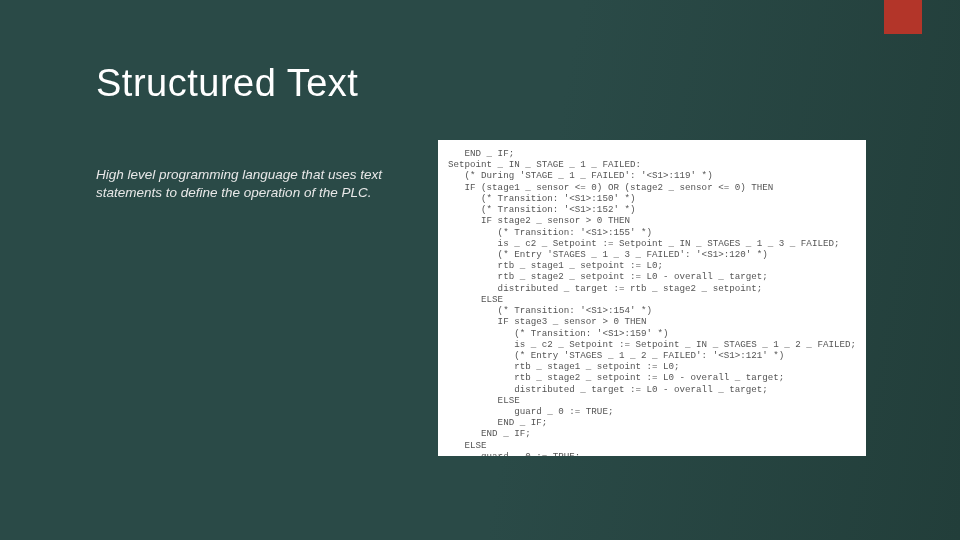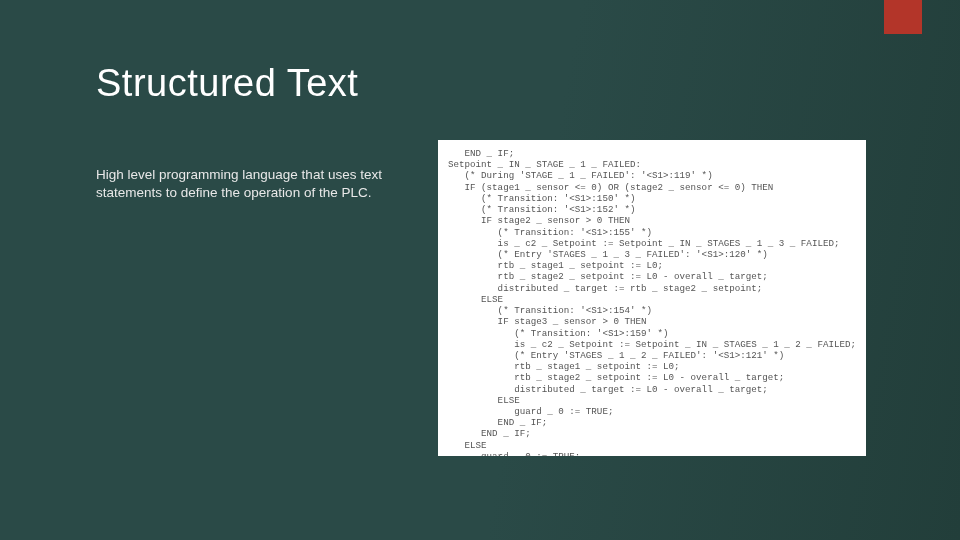--- a/index.html
+++ b/index.html
@@ -1,20 +1,20 @@
 <!DOCTYPE html>
 <html><head>
 <meta charset="utf-8">
 <style>
   html,body{margin:0;padding:0;width:960px;height:540px;font-family:Arial,Helvetica,sans-serif;overflow:hidden;}
   .slide{position:relative;width:960px;height:540px;background:linear-gradient(100deg,#2a4a47 0%,#2a4a47 55%,#223e3a 100%);}
   .accent{position:absolute;top:0;right:38px;width:38px;height:34px;background:#b33529;}
   .title{position:absolute;left:96px;top:62px;color:#fff;font-size:38px;font-weight:400;letter-spacing:.5px;}
   .body-text{position:absolute;left:96px;color:#e8e8e8;font-size:13.5px;line-height:1.35;max-width:330px;}
-  .p1{top:166px;}
+  .p1{top:166px;font-style:italic;}
   .p2{top:226px;}
   .code-box{position:absolute;left:438px;top:140px;width:428px;height:316px;background:#fff;padding:8px 10px;box-sizing:border-box;font-family:"Courier New",monospace;font-size:9.2px;line-height:1.22;color:#555;white-space:pre;overflow:hidden;}
 </style>
 </head>
 <body>
 
 <div class="slide">
   <div class="accent"></div>
   <div class="title">Structured Text</div>
   <div class="body-text p1">High level programming language that uses text statements to define the operation of the PLC.</div>

